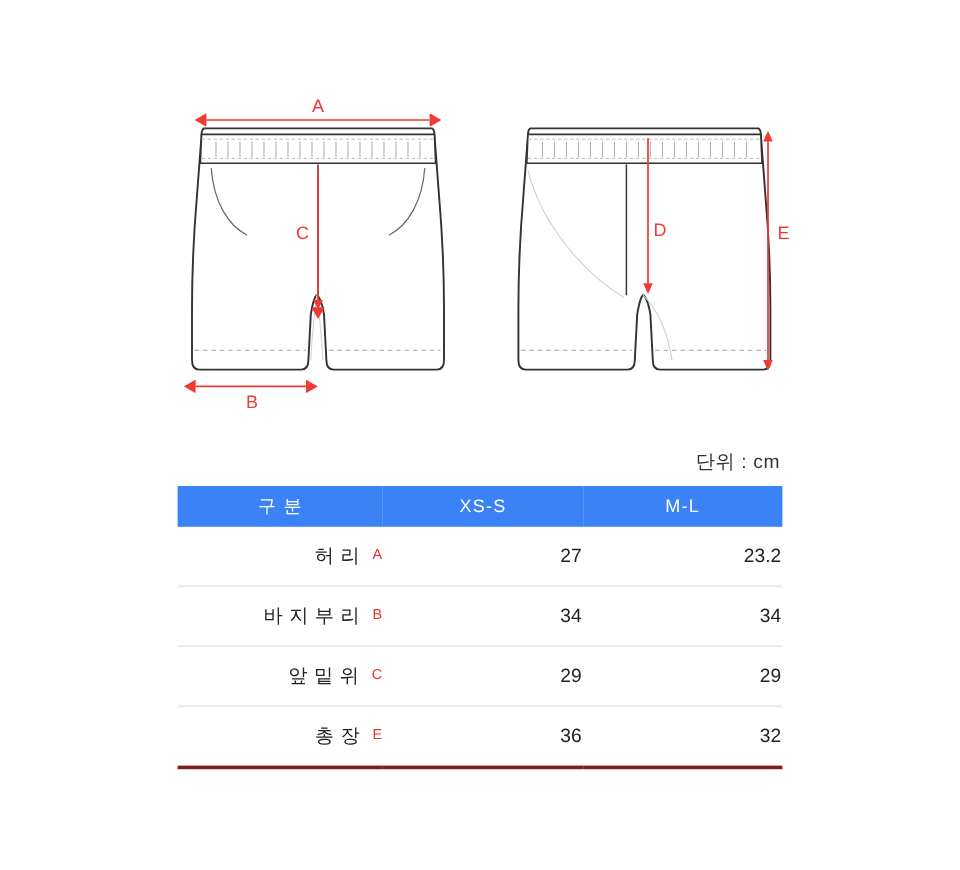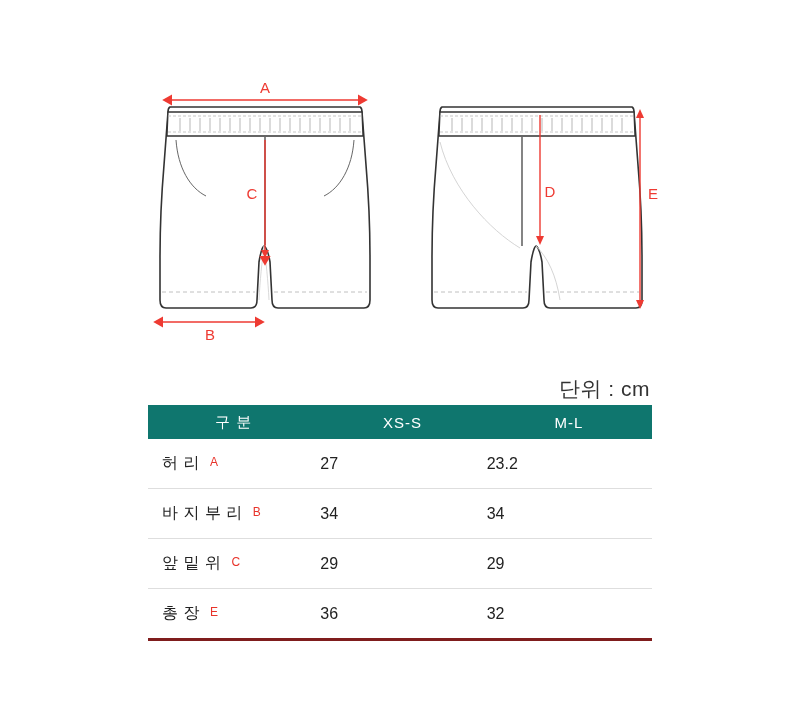--- a/index.html
+++ b/index.html
@@ -31,46 +31,46 @@
   }
   .illustration svg {
     display: block;
   }
 
   
   .unit-label {
     position: absolute;
     right: 150px;
     top: 375px;
-    font-size: 21px;
+    font-size: 16px;
     color: #333;
     letter-spacing: 0.5px;
   }
 
   
   .size-table {
     position: absolute;
     left: 148px;
     top: 405px;
     width: 504px;
     border-collapse: collapse;
     table-layout: fixed;
   }
   .size-table th {
-    background: #0f766e;
+    background: #3b82f6;
     color: #ffffff;
     font-weight: normal;
     font-size: 15px;
     height: 32px;
     letter-spacing: 1px;
     text-align: center;
   }
   .size-table td {
     height: 47px;
-    text-align: left;
+    text-align: right;
     font-size: 16px;
     color: #222;
     border-bottom: 1px solid #dedede;
   }
   .size-table tr:last-child td {
     border-bottom: 3px solid #7f1d1d;
   }
   .col-label { width: 34%; }
   .col-val   { width: 33%; }
 

